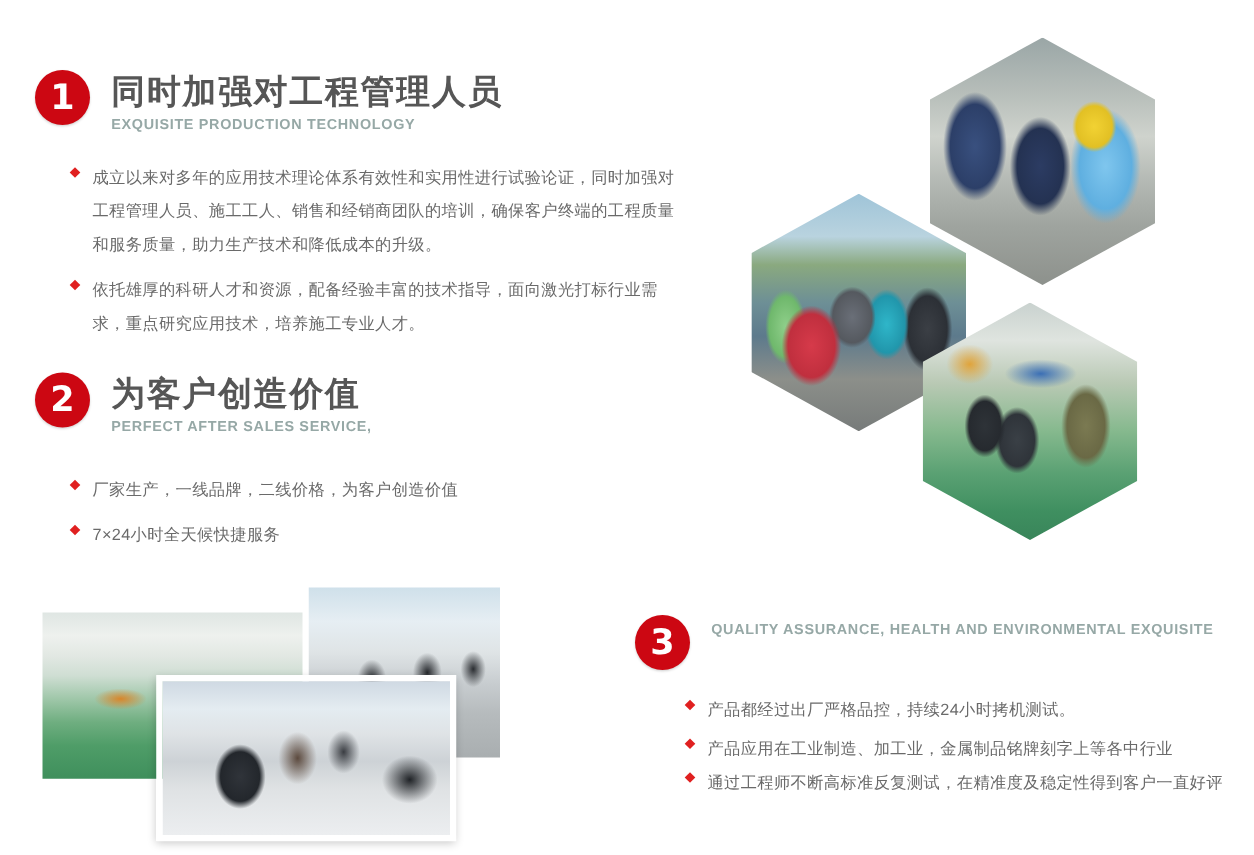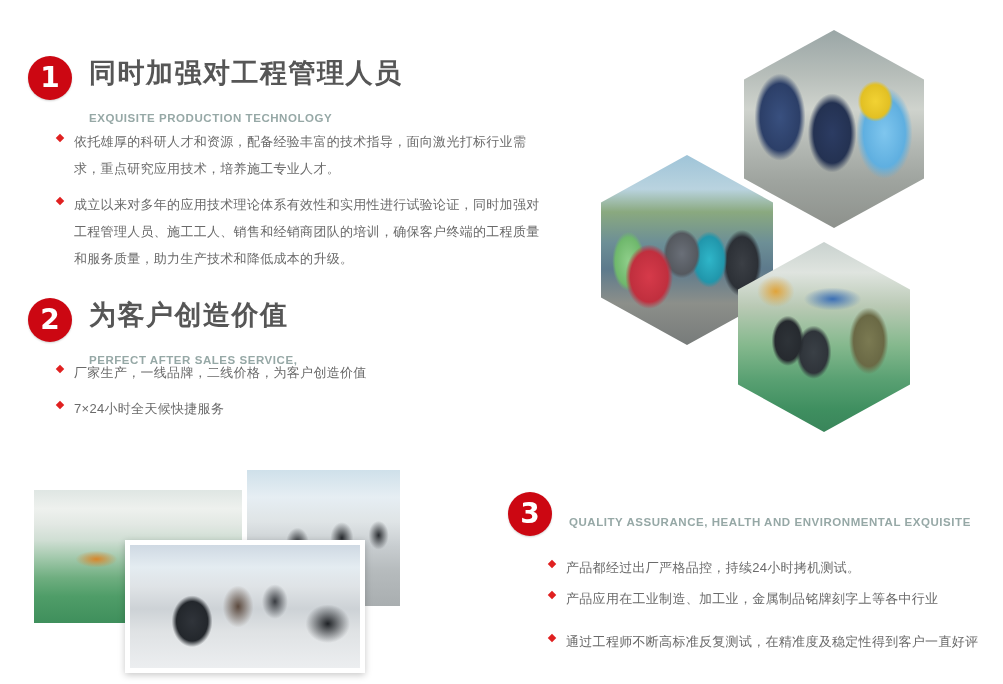--- a/index.html
+++ b/index.html
@@ -46,21 +46,21 @@
   }
   .cn-title {
     font-size: 27px;
     font-weight: bold;
     color: #565656;
     letter-spacing: 1.5px;
     line-height: 32px;
     white-space: nowrap;
   }
   .en-title {
-    margin-top: 23px;
+    margin-top: 5px;
     font-size: 11.5px;
     color: #96a8a6;
     letter-spacing: 0.55px;
     font-weight: bold;
     white-space: nowrap;
   }
 
   
   .bullets {
     position: absolute;
@@ -164,37 +164,37 @@
     <div class="badge">1</div>
     <div class="head-text">
       <div class="cn-title">同时加强对工程管理人员</div>
       <div class="en-title">EXQUISITE PRODUCTION TECHNOLOGY</div>
     </div>
   </div>
 
   <div class="bullets" style="left:57px; top:128px; width:485px;">
     <div class="bullet-row">
       <span class="dot"></span>
+      <span class="btext">成立以来对多年的应用技术理论体系有效性和实用性进行试验论证，同时加强对工程管理人员、施工工人、销售和经销商团队的培训，确保客户终端的工程质量和服务质量，助力生产技术和降低成本的升级。</span>
+    </div>
+    <div class="bullet-row">
+      <span class="dot"></span>
       <span class="btext">依托雄厚的科研人才和资源，配备经验丰富的技术指导，面向激光打标行业需求，重点研究应用技术，培养施工专业人才。</span>
-    </div>
-    <div class="bullet-row">
-      <span class="dot"></span>
-      <span class="btext">成立以来对多年的应用技术理论体系有效性和实用性进行试验论证，同时加强对工程管理人员、施工工人、销售和经销商团队的培训，确保客户终端的工程质量和服务质量，助力生产技术和降低成本的升级。</span>
     </div>
   </div>
 
   <div class="sec-head" style="left:28px; top:298px;">
     <div class="badge">2</div>
     <div class="head-text">
       <div class="cn-title">为客户创造价值</div>
       <div class="en-title">PERFECT AFTER SALES SERVICE,</div>
     </div>
   </div>
 
-  <div class="bullets" style="left:57px; top:359px; width:470px;text-align:center;">
+  <div class="bullets" style="left:57px; top:378px; width:470px;text-align:center;">
     <div class="bullet-row">
       <span class="dot"></span>
       <span class="btext">厂家生产，一线品牌，二线价格，为客户创造价值</span>
     </div>
     <div class="bullet-row">
       <span class="dot"></span>
       <span class="btext">7×24小时全天候快捷服务</span>
     </div>
   </div>
 
@@ -203,21 +203,21 @@
     <div class="head-text">
       <div class="en-title">QUALITY ASSURANCE, HEALTH AND ENVIRONMENTAL EXQUISITE</div>
     </div>
   </div>
 
   <div class="bullets" style="left:549px; top:554px; width:440px;">
     <div class="bullet-row" style="margin-bottom:4px;">
       <span class="dot"></span>
       <span class="btext">产品都经过出厂严格品控，持续24小时拷机测试。</span>
     </div>
-    <div class="bullet-row" style="margin-bottom:16px;">
+    <div class="bullet-row" style="margin-bottom:0;">
       <span class="dot"></span>
       <span class="btext">产品应用在工业制造、加工业，金属制品铭牌刻字上等各中行业</span>
     </div>
     <div class="bullet-row" style="margin-bottom:0;">
       <span class="dot"></span>
       <span class="btext">通过工程师不断高标准反复测试，在精准度及稳定性得到客户一直好评</span>
     </div>
   </div>
 
   <div class="hex" style="left:744px; top:30px; width:180px; height:198px;">

